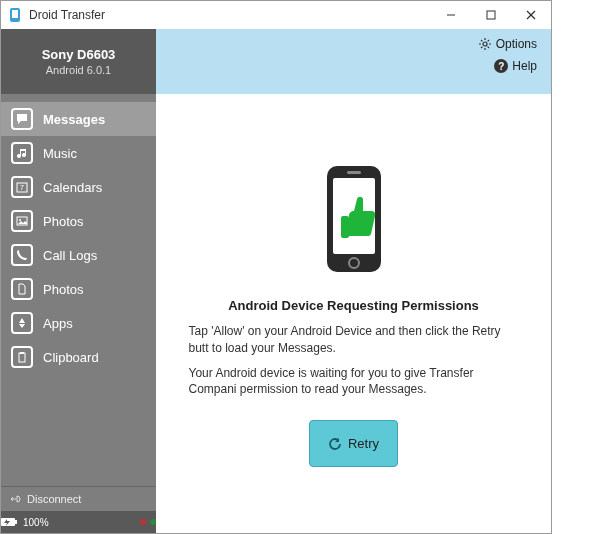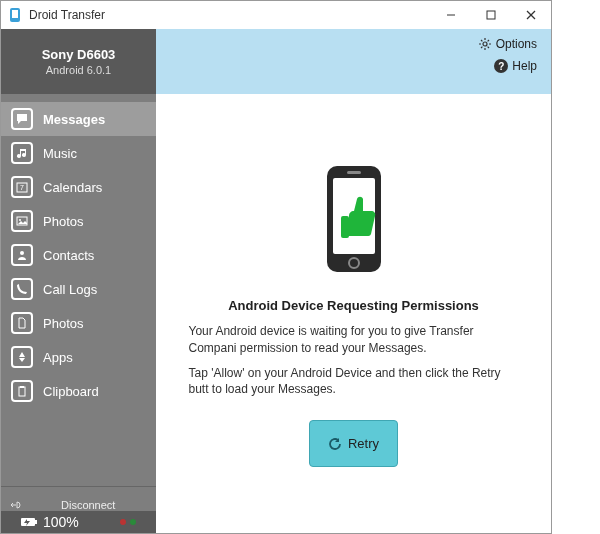--- a/index.html
+++ b/index.html
@@ -12,22 +12,22 @@
   .body { flex: 1; display: flex; overflow: hidden; }
   .sidebar { width: 155px; background: #7e7e7e; display: flex; flex-direction: column; color: #fff; }
   .device-block { background: #595959; height: 65px; display: flex; flex-direction: column; align-items: center; justify-content: center; }
   .device-name { font-weight: bold; font-size: 13px; }
   .device-os { font-size: 11px; color: #ddd; margin-top: 2px; }
   .nav { flex: 1; padding-top: 8px; }
   .nav-item { height: 34px; display: flex; align-items: center; padding-left: 10px; font-size: 13px; cursor: pointer; }
   .nav-item.active { background: #9d9d9d; font-weight: bold; }
   .nav-icon { width: 22px; height: 22px; border: 2px solid #fff; border-radius: 4px; margin-right: 10px; display: flex; align-items: center; justify-content: center; }
   .side-footer { border-top: 1px solid #666; }
-  .disconnect { height: 24px; display: flex; align-items: flex-end; padding-left: 8px; font-size: 11px; color: #eee; cursor: pointer; gap: 34px; }
-  .battery-row { height: 22px; background: #595959; display: flex; align-items: center; padding: 0 20px; font-size: 14px; color: #fff; }
+  .disconnect { height: 24px; display: flex; align-items: center; padding-left: 8px; font-size: 11px; color: #eee; cursor: pointer; }
+  .battery-row { height: 22px; background: #595959; display: flex; align-items: center; padding: 0 0; font-size: 10px; color: #fff; }
   .dots { margin-left: auto; display: flex; gap: 4px; }
   .dot { width: 6px; height: 6px; border-radius: 50%; }
   .main { flex: 1; display: flex; flex-direction: column; background: #fff; }
   .topbar { height: 65px; background: #b8dff2; display: flex; align-items: flex-start; justify-content: flex-end; padding: 8px 14px 0 0; }
   .toplink { display: flex; align-items: center; font-size: 12px; color: #222; cursor: pointer; margin-bottom: 4px; }
   .toplink svg, .toplink .qicon { margin-right: 4px; }
   .topcol { display: flex; flex-direction: column; align-items: flex-end; gap: 4px; }
   .content { flex: 1; display: flex; flex-direction: column; align-items: center; padding: 70px 30px 0 30px; text-align: center; }
   .phoneimg { margin-bottom: 20px; }
   .perm-title { font-weight: bold; font-size: 13px; color: #222; margin-bottom: 10px; }
@@ -106,29 +106,20 @@
           <span class="nav-icon">
             <svg width="12" height="12" viewBox="0 0 12 12">
                 <rect x="1" y="2" width="10" height="8" fill="none" stroke="#fff" stroke-width="1"></rect>
                 <circle cx="4" cy="5" r="1" fill="#fff"></circle>
                 <path d="M2 9l3-3 2 2 2-2 2 2v1H2z" fill="#fff"></path>
               </svg>
           </span>
           <span>Photos</span>
         </div>
 
-        <div class="nav-item">
-          <span class="nav-icon">
-            <svg width="12" height="12" viewBox="0 0 12 12">
-                <circle cx="6" cy="4" r="2" fill="#fff"></circle>
-                <path d="M2 11c0-2 2-3 4-3s4 1 4 3z" fill="#fff"></path>
-              </svg>
-          </span>
-          <span>Contacts</span>
-        </div>
 
         <div class="nav-item">
           <span class="nav-icon">
             <svg width="12" height="12" viewBox="0 0 12 12">
                 <path d="M3 1c0 5 3 8 8 8l-1 2c-5 0-9-4-9-9z" fill="#fff"></path>
               </svg>
           </span>
           <span>Call Logs</span>
         </div>
 
@@ -205,22 +196,22 @@
           <svg width="70" height="110" viewBox="0 0 70 110">
             <rect x="8" y="2" width="54" height="106" rx="10" fill="#2a2a2a"></rect>
             <rect x="14" y="14" width="42" height="76" rx="2" fill="#fff"></rect>
             <circle cx="35" cy="99" r="5" fill="none" stroke="#888" stroke-width="2"></circle>
             <rect x="28" y="7" width="14" height="3" rx="1.5" fill="#888"></rect>
             <path d="M30 72 V52 c0-3 2-5 5-5 l3-12 c1-3 5-3 6 0 v12 h8 c3 0 5 2 4 5 l-4 18 c-1 2-2 2-4 2 H30z" fill="#1fb53a"></path>
             <rect x="22" y="52" width="8" height="22" rx="2" fill="#1fb53a"></rect>
           </svg>
         </div>
         <div class="perm-title">Android Device Requesting Permissions</div>
+        <div class="perm-text">Tap 'Allow' on your Android Device and then click the Retry butt to load your Messages.</div>
         <div class="perm-text">Your Android device is waiting for you to give Transfer Compani permission to read your Messages.</div>
-        <div class="perm-text">Tap 'Allow' on your Android Device and then click the Retry butt to load your Messages.</div>
         <button class="retry-btn">
           <svg width="14" height="14" viewBox="0 0 14 14">
             <path d="M12 7a5 5 0 1 1-2-4" fill="none" stroke="#1a5a66" stroke-width="1.8"></path>
             <path d="M10 0v4h-4z" fill="#1a5a66" transform="translate(1 1)"></path>
           </svg>
           <span>Retry</span>
         </button>
       </div>
     </div>
   </div>

